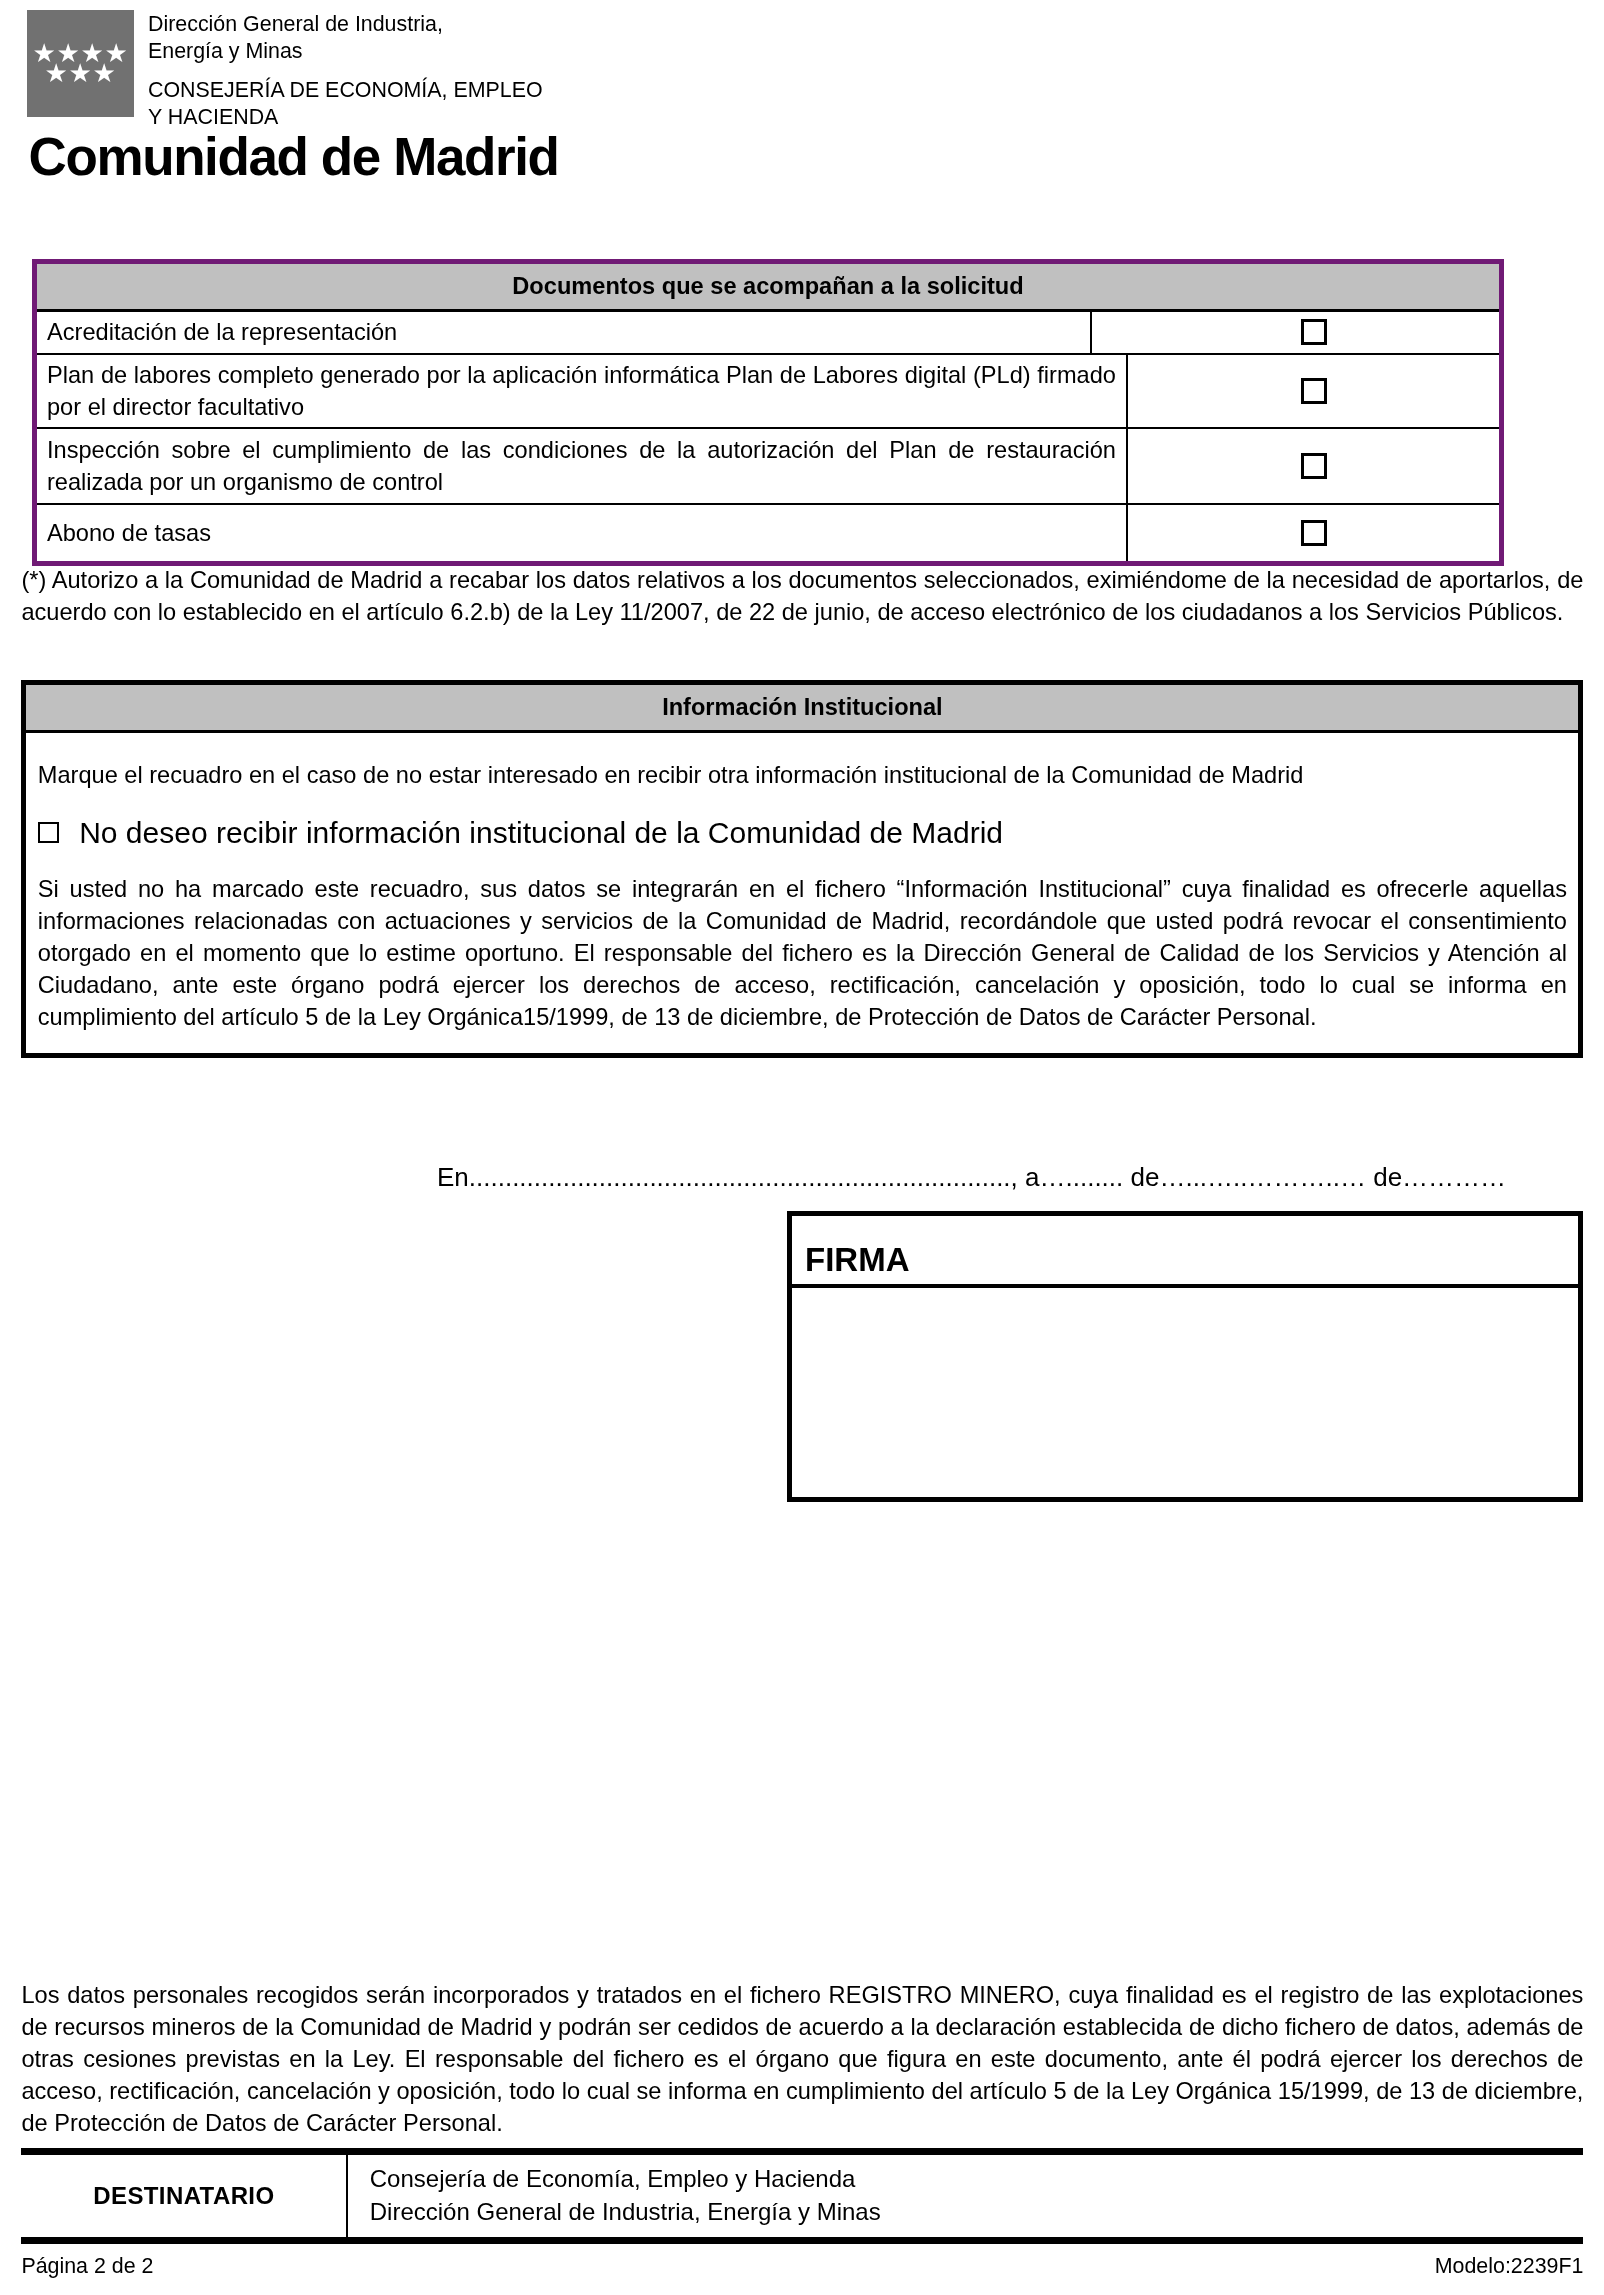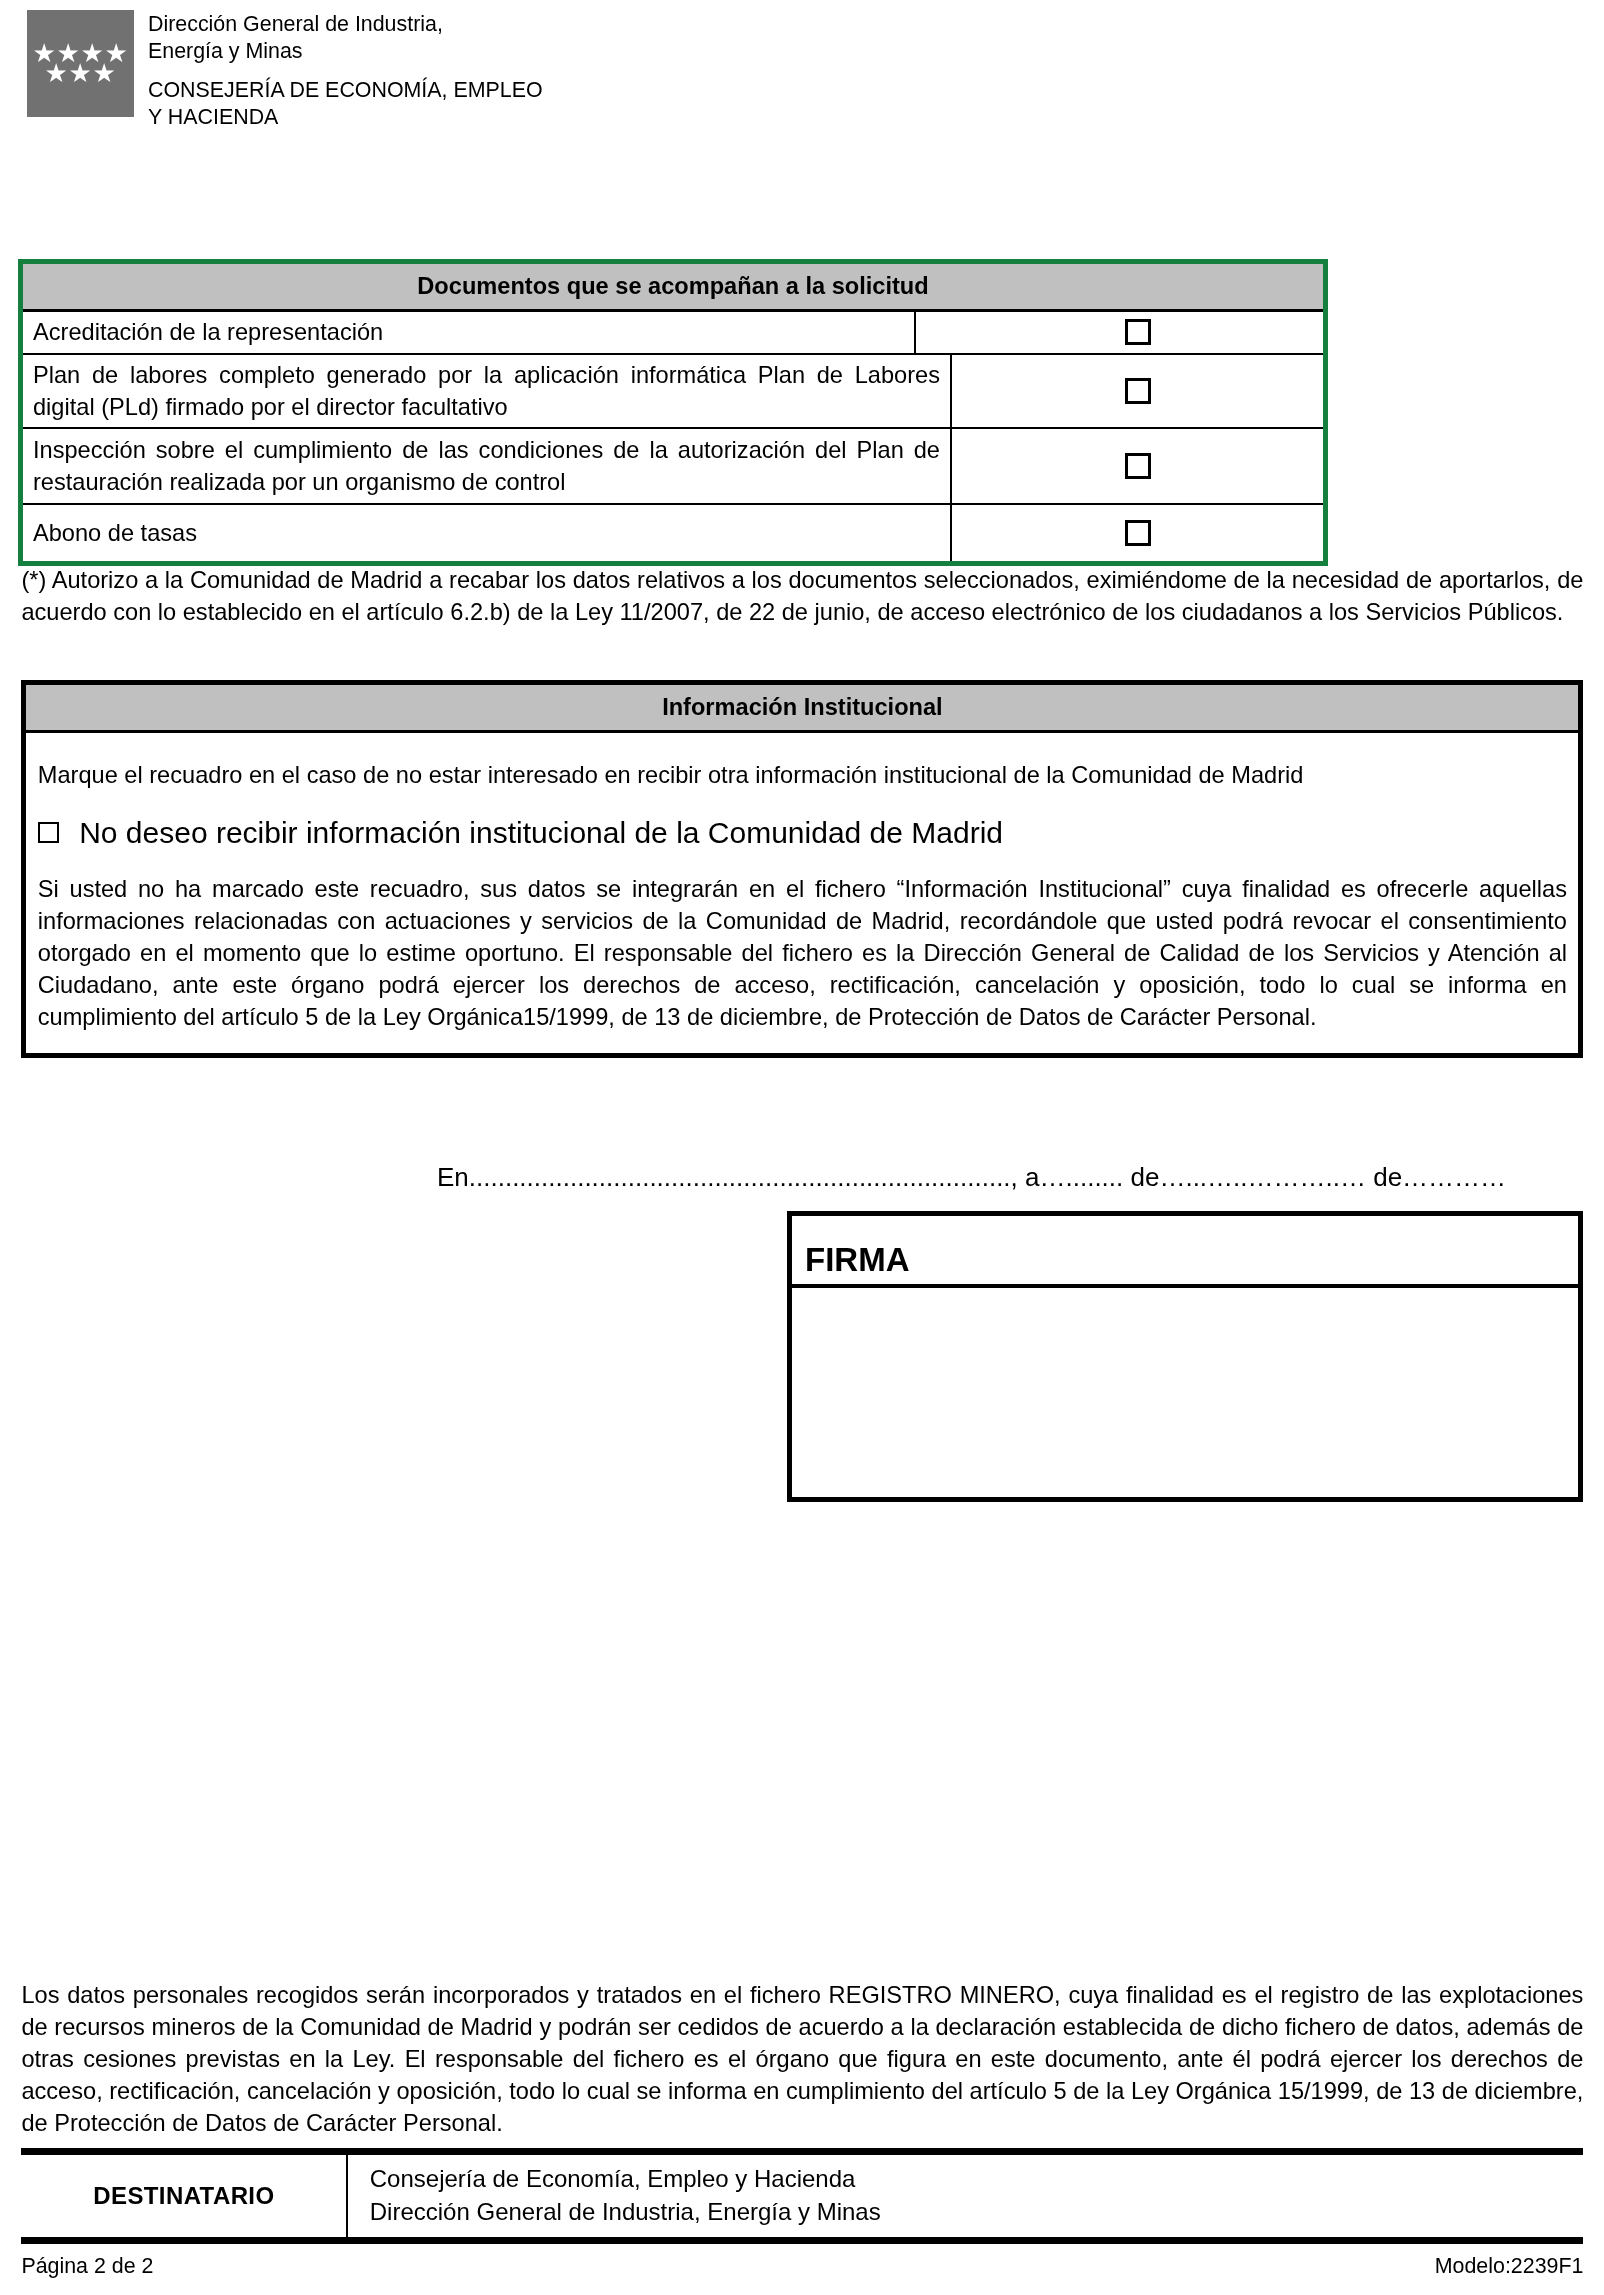--- a/index.html
+++ b/index.html
@@ -12,21 +12,21 @@
   .logo { position:absolute; left:27px; top:10px; width:107px; height:107px; background:#717171; }
   .stars { color:#fff; text-align:center; line-height:1; font-size:26px; letter-spacing:0.7px; }
   .stars-row1 { margin-top:30px; }
   .stars-row2 { margin-top:-5.7px; }
 
   .org-block  { position:absolute; left:148px; top:11.4px;  font-size:21.4px; line-height:27px; }
   .dept-block { position:absolute; left:148px; top:77px; font-size:21.4px; line-height:27px; }
   .page-title { position:absolute; left:28.6px; top:126px; font-size:53px; font-weight:bold; letter-spacing:-1.4px; }
 
   
-  .doc-table { position:absolute; left:18px; top:259px; width:1310px; border:5px solid #15803d; box-sizing:border-box; }
+  .doc-table { position:absolute; left:32px; top:259px; width:1472px; border:5px solid #701a75; box-sizing:border-box; }
   .band-header { background:#c0c0c0; border-bottom:3.6px solid #000; font-weight:bold; font-size:23.6px;
                  text-align:center; padding:9.3px 0 8.6px; }
   .doc-row { display:flex; border-bottom:2.9px solid #000; }
   .doc-row:last-child { border-bottom:none; }
   .doc-row.h1 { min-height:41px;gap:36px; } .doc-row.h2 { min-height:71px; }
   .doc-row.h3 { min-height:74px; } .doc-row.h4 { min-height:56px; }
   .doc-label { flex:1; border-right:2.9px solid #000; display:flex; align-items:center; padding:4.3px 10px; }
   .doc-label span { display:block; width:100%; font-size:23.6px; line-height:32px; text-align:justify; }
   .doc-check-cell { width:371px; display:flex; align-items:center; justify-content:center; }
   .checkbox { width:26px; height:26px; border:3.6px solid #000; box-sizing:border-box; background:#fff; }
@@ -69,20 +69,21 @@
     <div class="stars stars-row2">★★★</div>
   </div>
   <div class="org-block">
     <div>Dirección General de Industria,</div>
     <div>Energía y Minas</div>
   </div>
   <div class="dept-block">
     <div>CONSEJERÍA DE ECONOMÍA, EMPLEO</div>
     <div>Y HACIENDA</div>
   </div>
+  <div class="page-title">Comunidad de Madrid</div>
 
   <div class="doc-table">
     <div class="band-header">Documentos que se acompañan a la solicitud</div>
 
     <div class="doc-row h1">
       <div class="doc-label">
         <span>Acreditación de la representación</span>
       </div>
       <div class="doc-check-cell">
         <div class="checkbox"></div>

